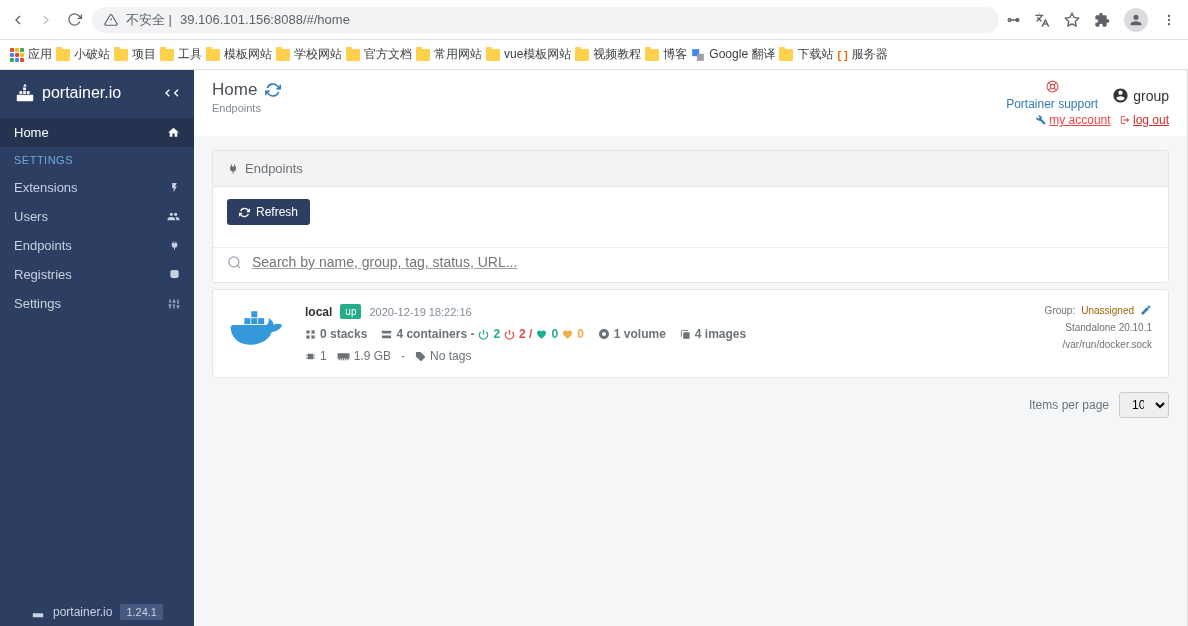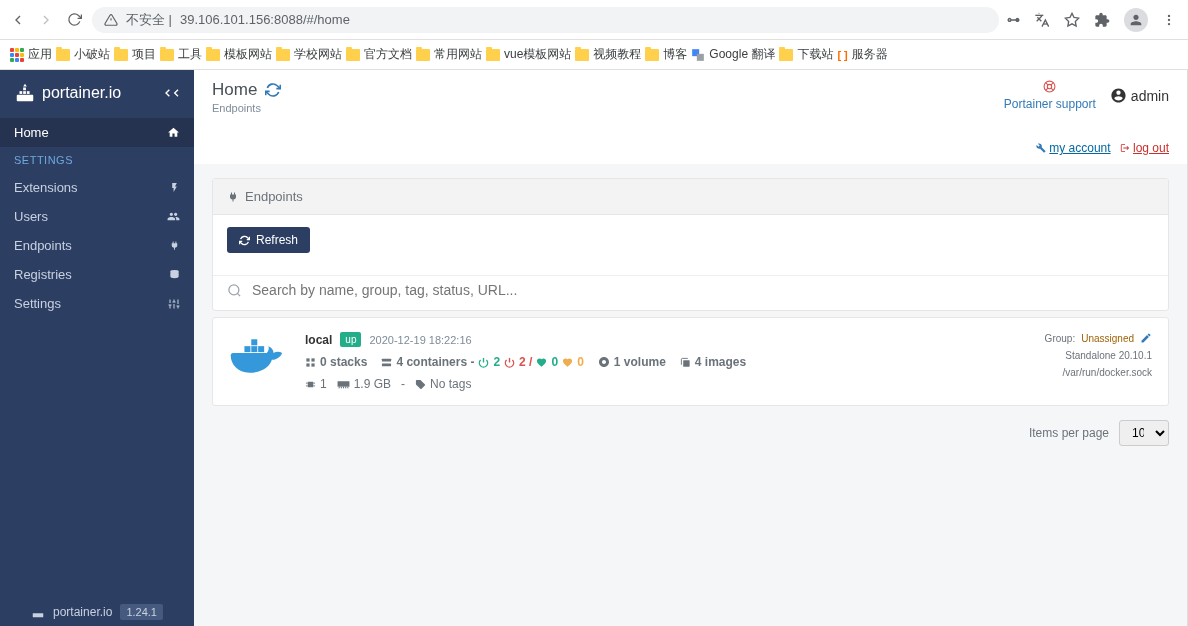--- a/index.html
+++ b/index.html
@@ -35,28 +35,28 @@
 
 .main { flex: 1; background: #f5f6f8; display:flex; flex-direction:column; overflow:auto; border-right:1px solid #dcdcdc;}
 .header { display:flex; justify-content:space-between; padding: 10px 18px 8px 18px; background:#fff; }
 .header-left .title { font-size: 17px; color:#495057; display:flex; align-items:center; gap:8px; }
 .header-left .subtitle { font-size: 11px; color:#7f8c9a; margin-top:2px; }
 .header-right { text-align:right; font-size:12px; }
 .header-right .top-links { display:flex; gap:14px; align-items:center; justify-content:flex-end; }
 .support-link { color:#337ab7; display:flex; align-items:center; gap:4px;flex-direction:column; }
 .user-badge { color:#333; display:flex; align-items:center; gap:4px; font-size:14px; }
 .acct-links { margin-top:2px; }
-.acct-link { color:#0369a1; text-decoration: underline; display:inline-flex; align-items:center; gap:3px; margin-left:6px;margin-top:28px;}
+.acct-link { color:#ef4444; text-decoration: underline; display:inline-flex; align-items:center; gap:3px; margin-left:6px;}
 .logout-link { color:#c9302c; text-decoration: underline; display:inline-flex; align-items:center; gap:3px; margin-left:6px;}
 
 .panel { margin: 14px 18px 0 18px; background:#fff; border:1px solid #e6e6e6; border-radius:3px; }
 .panel-header { padding: 10px 14px; background:#f3f3f3; border-bottom:1px solid #e6e6e6; font-size:13px; color:#6b737a; display:flex; align-items:center; gap:6px; }
 .panel-body { padding: 12px 14px; }
 .refresh-btn { background:#2d3e63; color:#fff; border:none; border-radius:3px; padding:6px 12px; font-size:12px; display:inline-flex; align-items:center; gap:6px; cursor:pointer; }
-.search-row { display:flex; align-items:center; gap:10px; padding: 6px 14px 12px 14px; color:#9aa3ac; font-size:14px; border-top:1px solid #eee; margin-top:10px;}
+.search-row { display:flex; align-items:center; gap:10px; padding: 6px 14px 12px 14px; color:#9aa3ac; font-size:14px; border-top:1px solid #eee; margin-top:10px;text-decoration:underline;}
 .search-input { border:none; outline:none; flex:1; font-size:14px; color:#555; background:transparent; }
 
 .endpoint-card { margin: 6px 18px 0 18px; background:#fff; border:1px solid #e6e6e6; border-radius:3px; padding: 14px 16px; display:flex; gap:16px; font-size:12px; color:#555; }
 .whale { width:60px; height:46px; margin-top:4px; }
 .ep-body { flex:1; }
 .ep-line1 { display:flex; align-items:center; gap:8px; }
 .ep-name { font-weight:700; color:#333; }
 .up-badge { background:#23ae89; color:#fff; font-size:10px; padding:2px 5px; border-radius:2px; }
 .ep-date { color:#7f8c9a; font-size:11px; }
 .ep-stats { display:flex; flex-wrap:wrap; gap:14px; margin-top:8px; align-items:center; color:#6b737a;font-weight:bold; }
@@ -300,21 +300,21 @@
                 <line x1="14.83" y1="14.83" x2="19.07" y2="19.07"></line>
                 <line x1="14.83" y1="9.17" x2="19.07" y2="4.93"></line>
                 <line x1="4.93" y1="19.07" x2="9.17" y2="14.83"></line>
               </svg>
             <span>Portainer support</span>
           </a>
           <div class="user-badge">
             <svg width="17" height="17" viewBox="0 0 24 24" fill="#333">
                 <path d="M12 2C6.48 2 2 6.48 2 12s4.48 10 10 10 10-4.48 10-10S17.52 2 12 2zm0 3c1.66 0 3 1.34 3 3s-1.34 3-3 3-3-1.34-3-3 1.34-3 3-3zm0 14.2c-2.5 0-4.71-1.28-6-3.22.03-1.99 4-3.08 6-3.08 1.99 0 5.97 1.09 6 3.08-1.29 1.94-3.5 3.22-6 3.22z"></path>
               </svg>
-            <span>admin</span>
+            <span>group</span>
           </div>
         </div>
         <div class="acct-links">
           <a class="acct-link">
             <svg width="10" height="10" viewBox="0 0 24 24" fill="#337ab7">
                 <path d="M22.7 19l-9.1-9.1c.9-2.3.4-5-1.5-6.9-2-2-5-2.4-7.4-1.3L9 6 6 9 1.6 4.7C.4 7.1.9 10.1 2.9 12.1c1.9 1.9 4.6 2.4 6.9 1.5l9.1 9.1c.4.4 1 .4 1.4 0l2.3-2.3c.5-.4.5-1.1.1-1.4z"></path>
               </svg>
             <span>my account</span>
           </a>
           <a class="logout-link">

